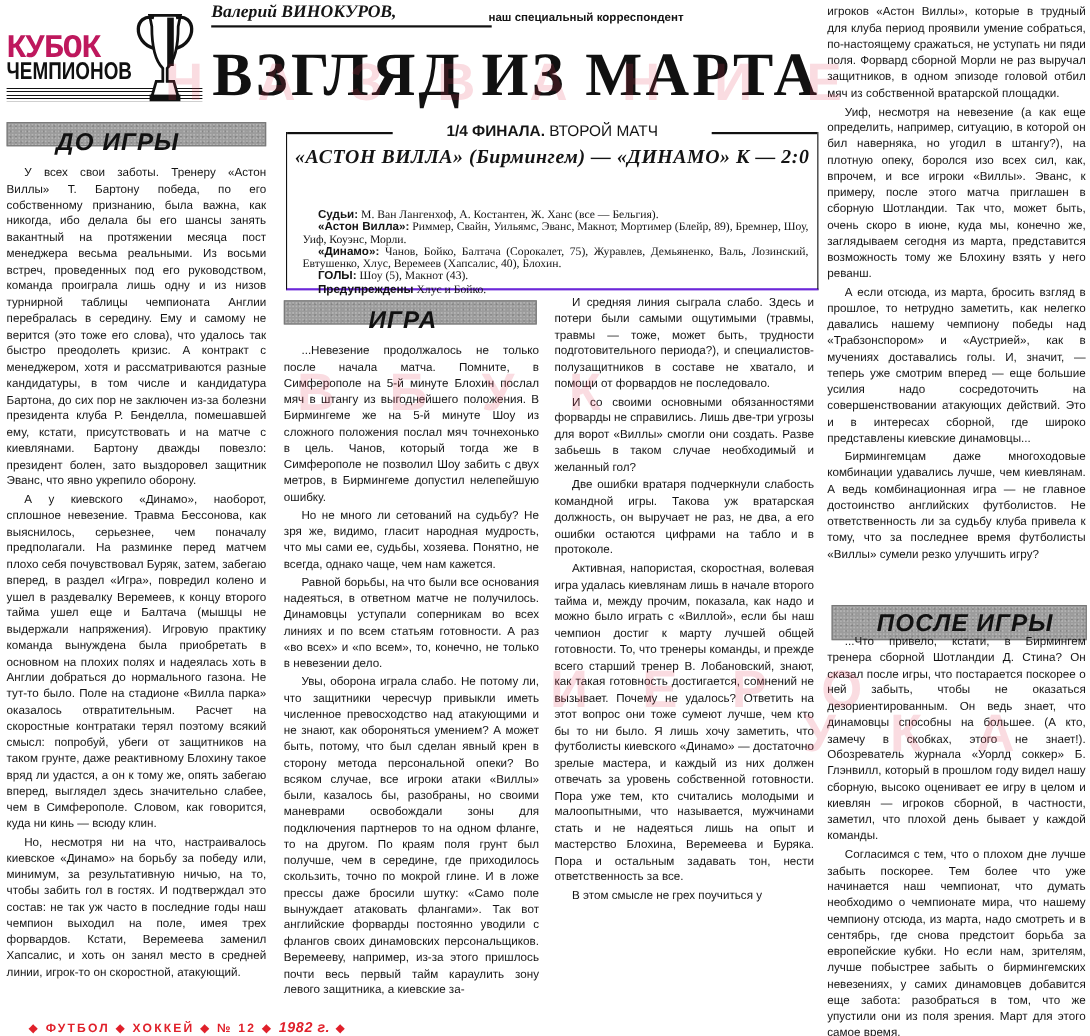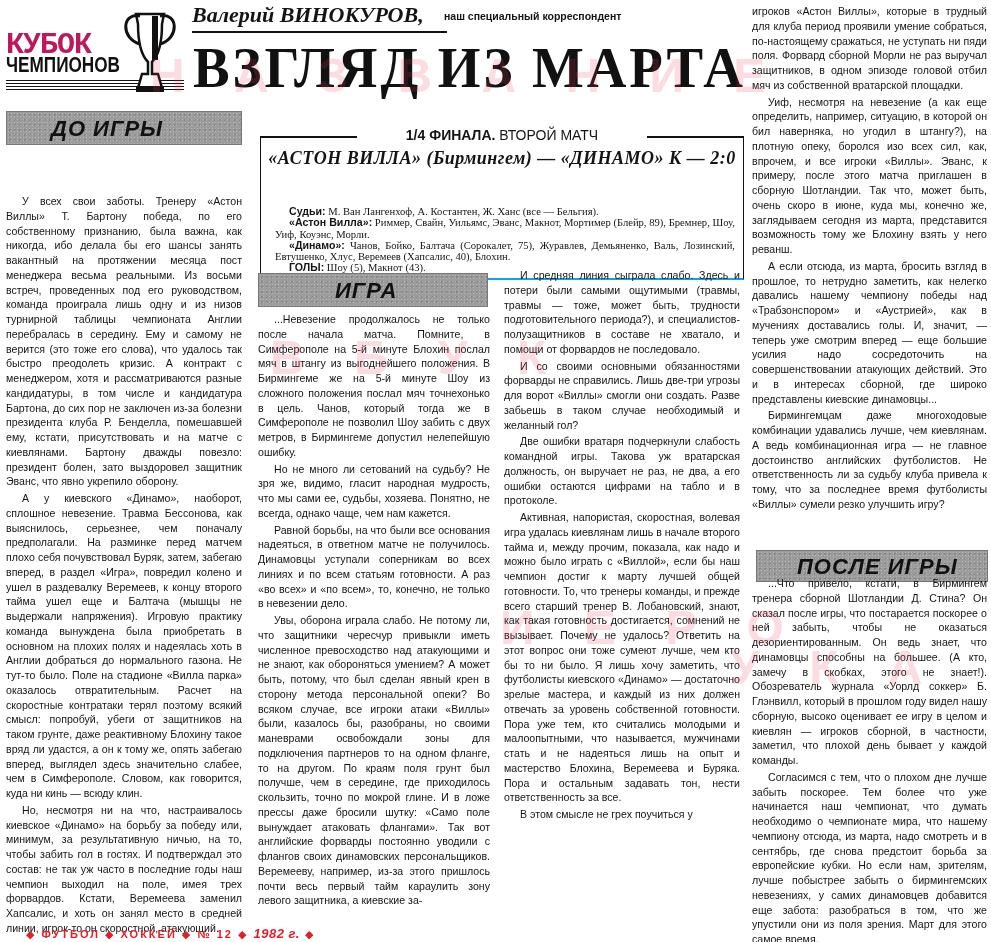--- a/index.html
+++ b/index.html
@@ -13,40 +13,40 @@
 
   
   .logo { position: absolute; left: 6px; top: 8px; width: 180px; height: 80px; }
   .logo .kubok { position: absolute; left: 0; top: 20px; font-family: Liberation Mono, monospace; font-weight: bold; font-size: 30px; letter-spacing: -1px; color: #be185d; }
   .logo .champ { position: absolute; left: 0; top: 44px; font-family: "Liberation Sans Narrow","Liberation Sans", sans-serif; font-weight: bold; font-size: 22px; transform: scaleX(0.78); transform-origin: left; letter-spacing: 0px; color: #111; }
   .logo .lines { position: absolute; left: 0; top: 72px; width: 178px; height: 12px;
     background: repeating-linear-gradient(to bottom, #111 0 1px, transparent 1px 3px); }
   .logo svg { position: absolute; left: 112px; top: 0; }
 
   .byline { position: absolute; left: 192px; top: 2px; width: 255px; border-bottom: 2px solid #111; padding-bottom: 3px;
-    font-family: "Liberation Serif", serif; font-style: italic; font-weight: bold; font-size: 22px; }
+    font-family: "Liberation Serif", serif; font-style: italic; font-weight: bold; font-size: 16px; }
   .byline-role { position: absolute; left: 444px; top: 10px; font-size: 10.5px; font-weight: bold; text-align: right; }
 
   .headline { position: absolute; left: 193px; top: 36px; font-family: "Liberation Serif", serif; font-weight: bold;
     font-size: 56px; letter-spacing: 3px; color: #111; white-space: nowrap; transform: scaleX(0.98); transform-origin: left; }
 
   
-  .sec-head { position: absolute; height: 34px; background: #9c9c9c;
+  .sec-head { position: absolute; height: 22px; background: #9c9c9c;
     background-image: radial-gradient(rgba(255,255,255,0.25) 1px, transparent 1px), radial-gradient(rgba(0,0,0,0.15) 1px, transparent 1px);
     background-size: 3px 3px, 5px 5px; border: 1px solid #777; }
   .sec-head span { position: absolute; font-style: italic; font-weight: bold; font-size: 22px; color: #111; letter-spacing: 1px; }
 
   
   .col { position: absolute; font-size: 10.6px; line-height: 14.75px; text-align: justify; hyphens: auto; }
   .col p { text-indent: 16px; margin-bottom: 2px; }
   .col p.noi { text-indent: 0; }
 
   
-  .matchbox { position: absolute; left: 260px; top: 136px; width: 484px; height: 144px;
-    border-left: 1.5px solid #111; border-right: 1.5px solid #111; border-bottom: 2px solid #0ea5e9; }
+  .matchbox { position: absolute; left: 260px; top: 120px; width: 484px; height: 144px;
+    border-left: 1.5px solid #111; border-right: 1.5px solid #111; border-bottom: 2px solid #6d28d9; }
   .matchbox .round { position: absolute; top: -9px; left: 0; width: 100%; text-align: center; font-size: 14px; }
   .matchbox .round::before, .matchbox .round::after { content: ""; position: absolute; top: 9px; height: 2px; background: #111; width: 96px; }
   .matchbox .round::before { left: 0; }
   .matchbox .round::after { right: 0; }
   .matchbox .round b { font-weight: bold; }
   .matchbox .result { position: absolute; top: 12px; left: 0; width: 100%; text-align: center; font-family: "Liberation Serif", serif;
     font-style: italic; font-weight: bold; font-size: 18px; letter-spacing: 0.5px; }
   .matchbox .info { position: absolute; top: 36px; left: 14px; right: 8px; font-family: "Liberation Serif", serif; font-size: 14.5px; line-height: 15px; text-align: justify; }
   .matchbox .info p { text-indent: 16px; }
   .matchbox .lineups { position: absolute; top: 70px; left: 14px; right: 8px; font-family: "Liberation Serif", serif; font-size: 10.6px; line-height: 11.3px; text-align: justify; }
@@ -78,21 +78,21 @@
 
 <div class="watermark" style="left:150px; top:48px;">Н А З В А Н И Е</div>
 <div class="watermark" style="left:270px; top:330px; transform:rotate(0deg);">В Б У К</div>
 <div class="watermark" style="left:500px; top:600px;">И Е Р О</div>
 <div class="watermark" style="left:730px; top:640px;">У К А</div>
 
 <div class="sec-head" style="left:6px; top:111px; width:236px;">
   <span style="left:44px; top:4px;">ДО ИГРЫ</span>
 </div>
 
-<div class="col" style="left:6px; top:150px; width:236px;margin-top:44px;">
+<div class="col" style="left:6px; top:150px; width:236px;">
   <p>У всех свои заботы. Тренеру «Астон Виллы» Т. Бартону победа, по его собственному признанию, была важна, как никогда, ибо делала бы его шансы занять вакантный на протяжении месяца пост менеджера весьма реальными. Из восьми встреч, проведенных под его руководством, команда проиграла лишь одну и из низов турнирной таблицы чемпионата Англии перебралась в середину. Ему и самому не верится (это тоже его слова), что удалось так быстро преодолеть кризис. А контракт с менеджером, хотя и рассматриваются разные кандидатуры, в том числе и кандидатура Бартона, до сих пор не заключен из-за болезни президента клуба Р. Бенделла, помешавшей ему, кстати, присутствовать и на матче с киевлянами. Бартону дважды повезло: президент болен, зато выздоровел защитник Эванс, что явно укрепило оборону.</p>
   <p>А у киевского «Динамо», наоборот, сплошное невезение. Травма Бессонова, как выяснилось, серьезнее, чем поначалу предполагали. На разминке перед матчем плохо себя почувствовал Буряк, затем, забегаю вперед, в раздел «Игра», повредил колено и ушел в раздевалку Веремеев, к концу второго тайма ушел еще и Балтача (мышцы не выдержали напряжения). Игровую практику команда вынуждена была приобретать в основном на плохих полях и надеялась хоть в Англии добраться до нормального газона. Не тут-то было. Поле на стадионе «Вилла парка» оказалось отвратительным. Расчет на скоростные контратаки терял поэтому всякий смысл: попробуй, убеги от защитников на таком грунте, даже реактивному Блохину такое вряд ли удастся, а он к тому же, опять забегаю вперед, выглядел здесь значительно слабее, чем в Симферополе. Словом, как говорится, куда ни кинь — всюду клин.</p>
   <p>Но, несмотря ни на что, настраивалось киевское «Динамо» на борьбу за победу или, минимум, за результативную ничью, на то, чтобы забить гол в гостях. И подтверждал это состав: не так уж часто в последние годы наш чемпион выходил на поле, имея трех форвардов. Кстати, Веремеева заменил Хапсалис, и хоть он занял место в средней линии, игрок-то он скоростной, атакующий.</p>
 </div>
 
 <div class="matchbox">
   <div class="round">
     <b>1/4 ФИНАЛА.</b>
     <span>ВТОРОЙ МАТЧ</span>
   </div>

